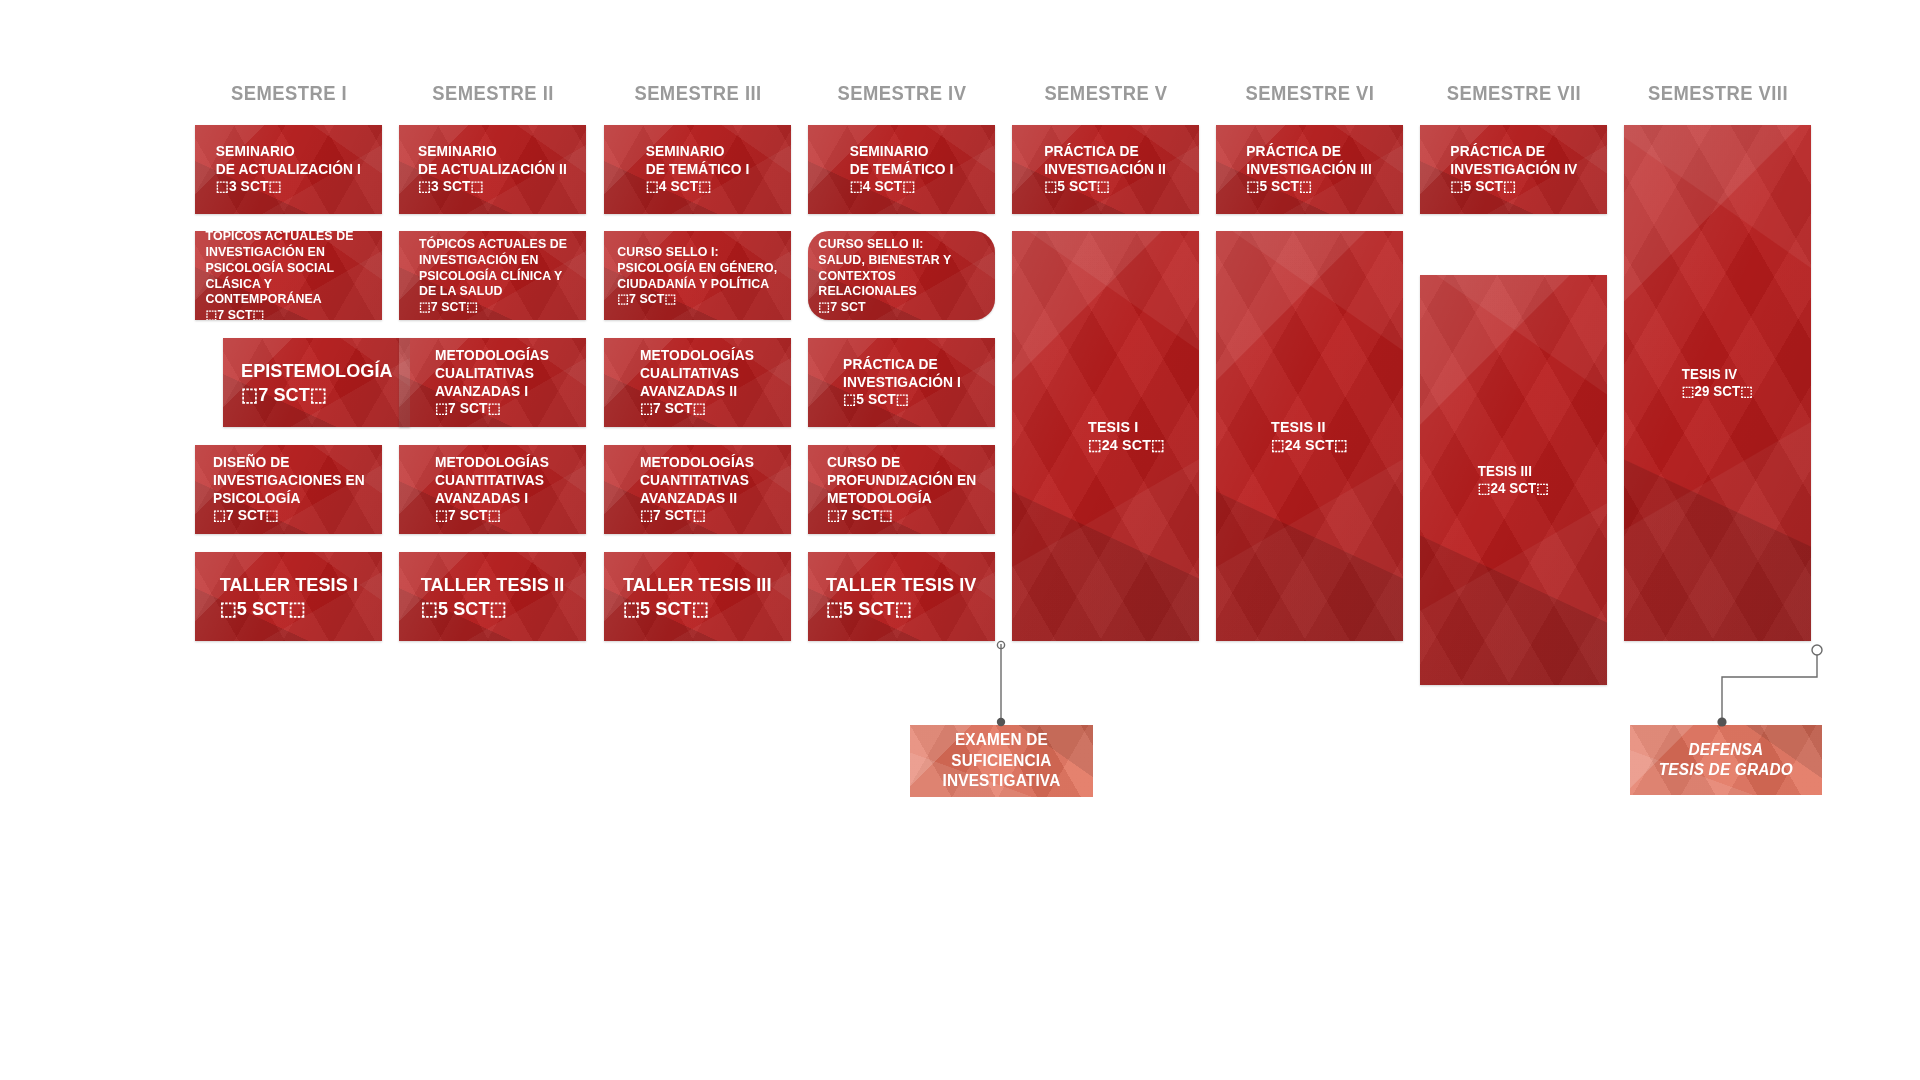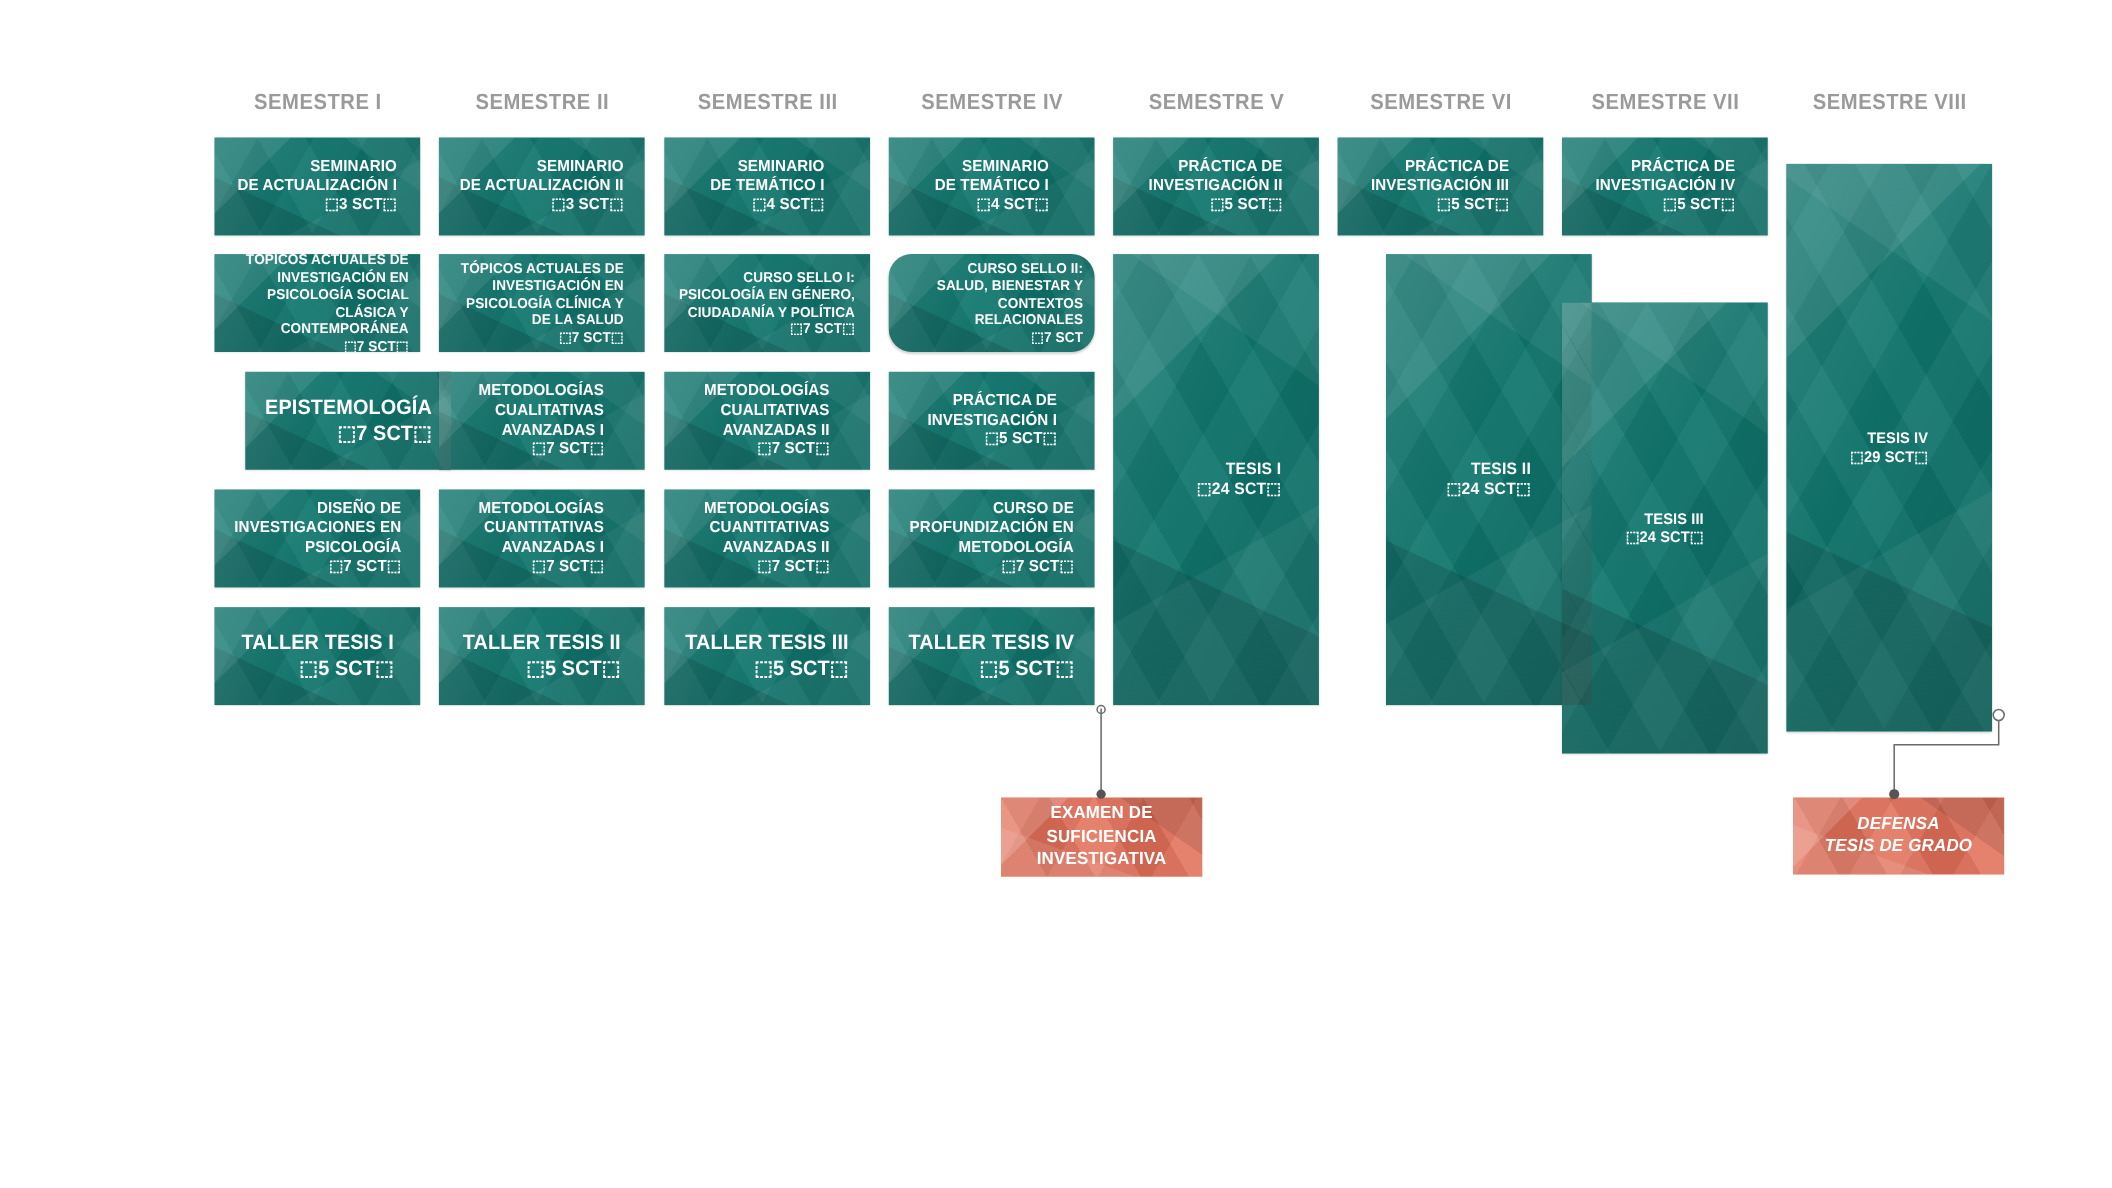--- a/index.html
+++ b/index.html
@@ -16,24 +16,24 @@
     color:#9a9a9a;
     font-family:"Liberation Sans",sans-serif;
     font-size:20px;font-weight:700;letter-spacing:.5px;
     white-space:nowrap;
     transform:scaleX(.92);
   }
 
   
   .card{
     position:absolute;
-    background:#0f766e;
+    background:#b91c1c;
     color:#ffffff;
     display:flex;align-items:center;justify-content:center;
-    text-align:right;
+    text-align:left;
     overflow:hidden;
     box-sizing:border-box;
     box-shadow:0 1px 2px rgba(0,0,0,.18);
   }
   .card .txt{
     position:relative;z-index:3;
     padding:2px 6px;
     line-height:1.22;
     font-weight:700;
     letter-spacing:.1px;
@@ -279,42 +279,42 @@
 ⬚24 SCT⬚</div>
   </div>
 
   <div class="card sz-m" style="left:1216px;top:125px;width:187px;height:89px;">
     <div class="poly"></div>
     <div class="sheen"></div>
     <div class="txt">PRÁCTICA DE
 INVESTIGACIÓN III
 ⬚5 SCT⬚</div>
   </div>
-  <div class="card sz-thesis" style="left:1216px;top:231px;width:187px;height:410px;margin-left:44px;">
+  <div class="card sz-thesis" style="left:1216px;top:231px;width:187px;height:410px;">
     <div class="poly"></div>
     <div class="sheen"></div>
     <div class="txt">TESIS II
 ⬚24 SCT⬚</div>
   </div>
 
   <div class="card sz-m" style="left:1420px;top:125px;width:187px;height:89px;">
     <div class="poly"></div>
     <div class="sheen"></div>
     <div class="txt">PRÁCTICA DE
 INVESTIGACIÓN IV
 ⬚5 SCT⬚</div>
   </div>
   <div class="card sz-thesis-sm" style="left:1420px;top:231px;width:187px;height:410px;margin-top:44px;">
     <div class="poly"></div>
     <div class="sheen"></div>
     <div class="txt">TESIS III
 ⬚24 SCT⬚</div>
   </div>
 
-  <div class="card sz-thesis-sm" style="left:1624px;top:125px;width:187px;height:516px;margin-top:24px;">
+  <div class="card sz-thesis-sm" style="left:1624px;top:125px;width:187px;height:516px;">
     <div class="poly"></div>
     <div class="sheen"></div>
     <div class="txt">TESIS IV
 ⬚29 SCT⬚</div>
   </div>
 
   <svg class="conn-svg" viewBox="0 0 1920 1080" xmlns="http://www.w3.org/2000/svg">
 
     <g>
       <line x1="1001" y1="644" x2="1001" y2="722" stroke="#6b6b6b" stroke-width="1.4"></line>

